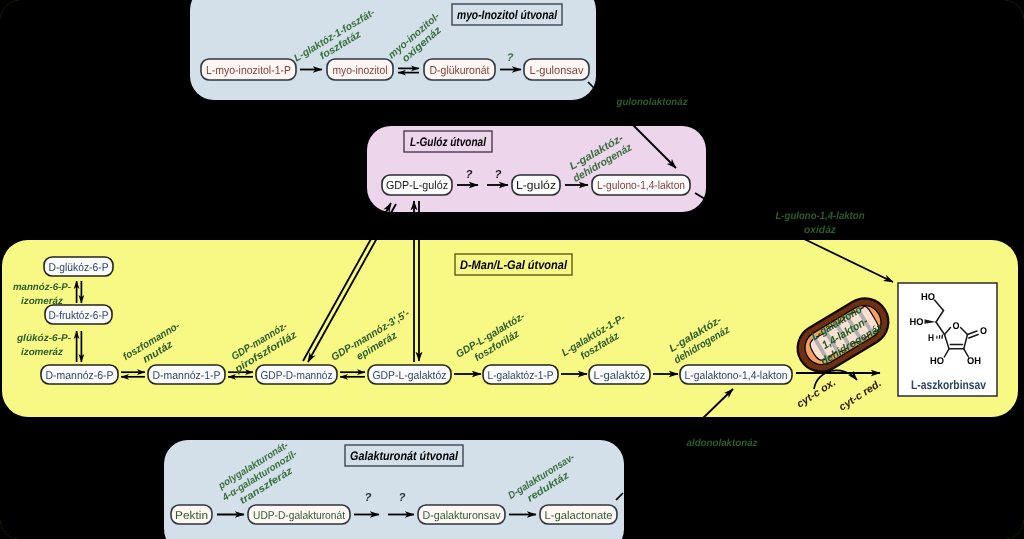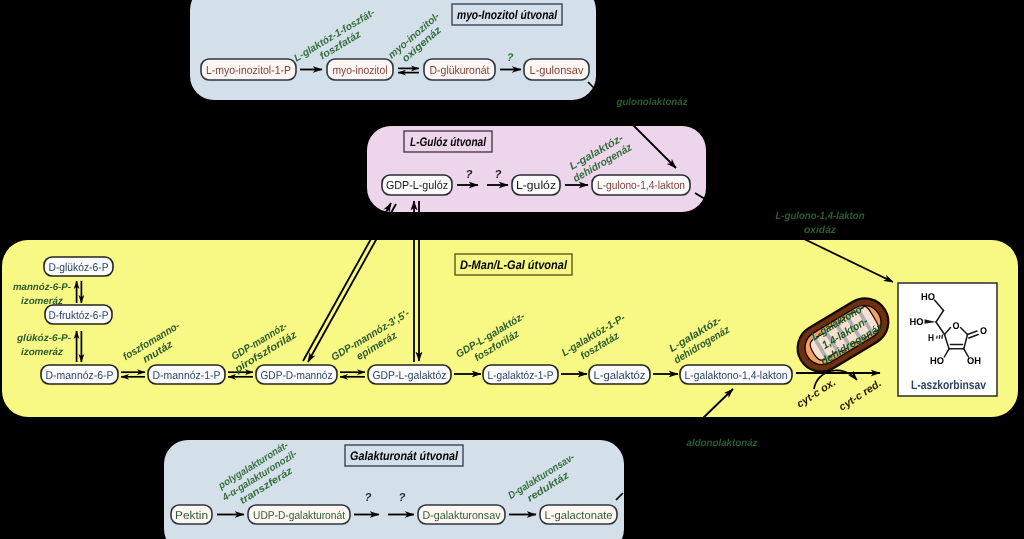--- a/index.html
+++ b/index.html
@@ -1,16 +1,16 @@
 <!DOCTYPE html>
 <html><head>
 <meta charset="utf-8">
 <style>
 html,body{margin:0;padding:0;background:#000;}
-#page{position:relative;width:1024px;height:539px;background:#4d7c0f;overflow:hidden;font-family:"Liberation Sans",sans-serif;}
+#page{position:relative;width:1024px;height:539px;background:#4d7c0f;overflow:hidden;font-family:"Liberation Sans",sans-serif;border-radius:20px;}
 svg#diagram{position:absolute;left:0;top:0;width:1024px;height:539px;display:block;}
 svg text{white-space:pre;font-family:"Liberation Sans",sans-serif;-webkit-font-smoothing:antialiased;text-rendering:geometricPrecision;}
 </style>
 </head>
 <body>
 
 <div id="page">
 <svg id="diagram" viewBox="0 0 1024 539" xmlns="http://www.w3.org/2000/svg">
 <defs>
 <marker id="ah" markerWidth="10" markerHeight="8" refX="9.4" refY="4" orient="auto" markerUnits="userSpaceOnUse">

